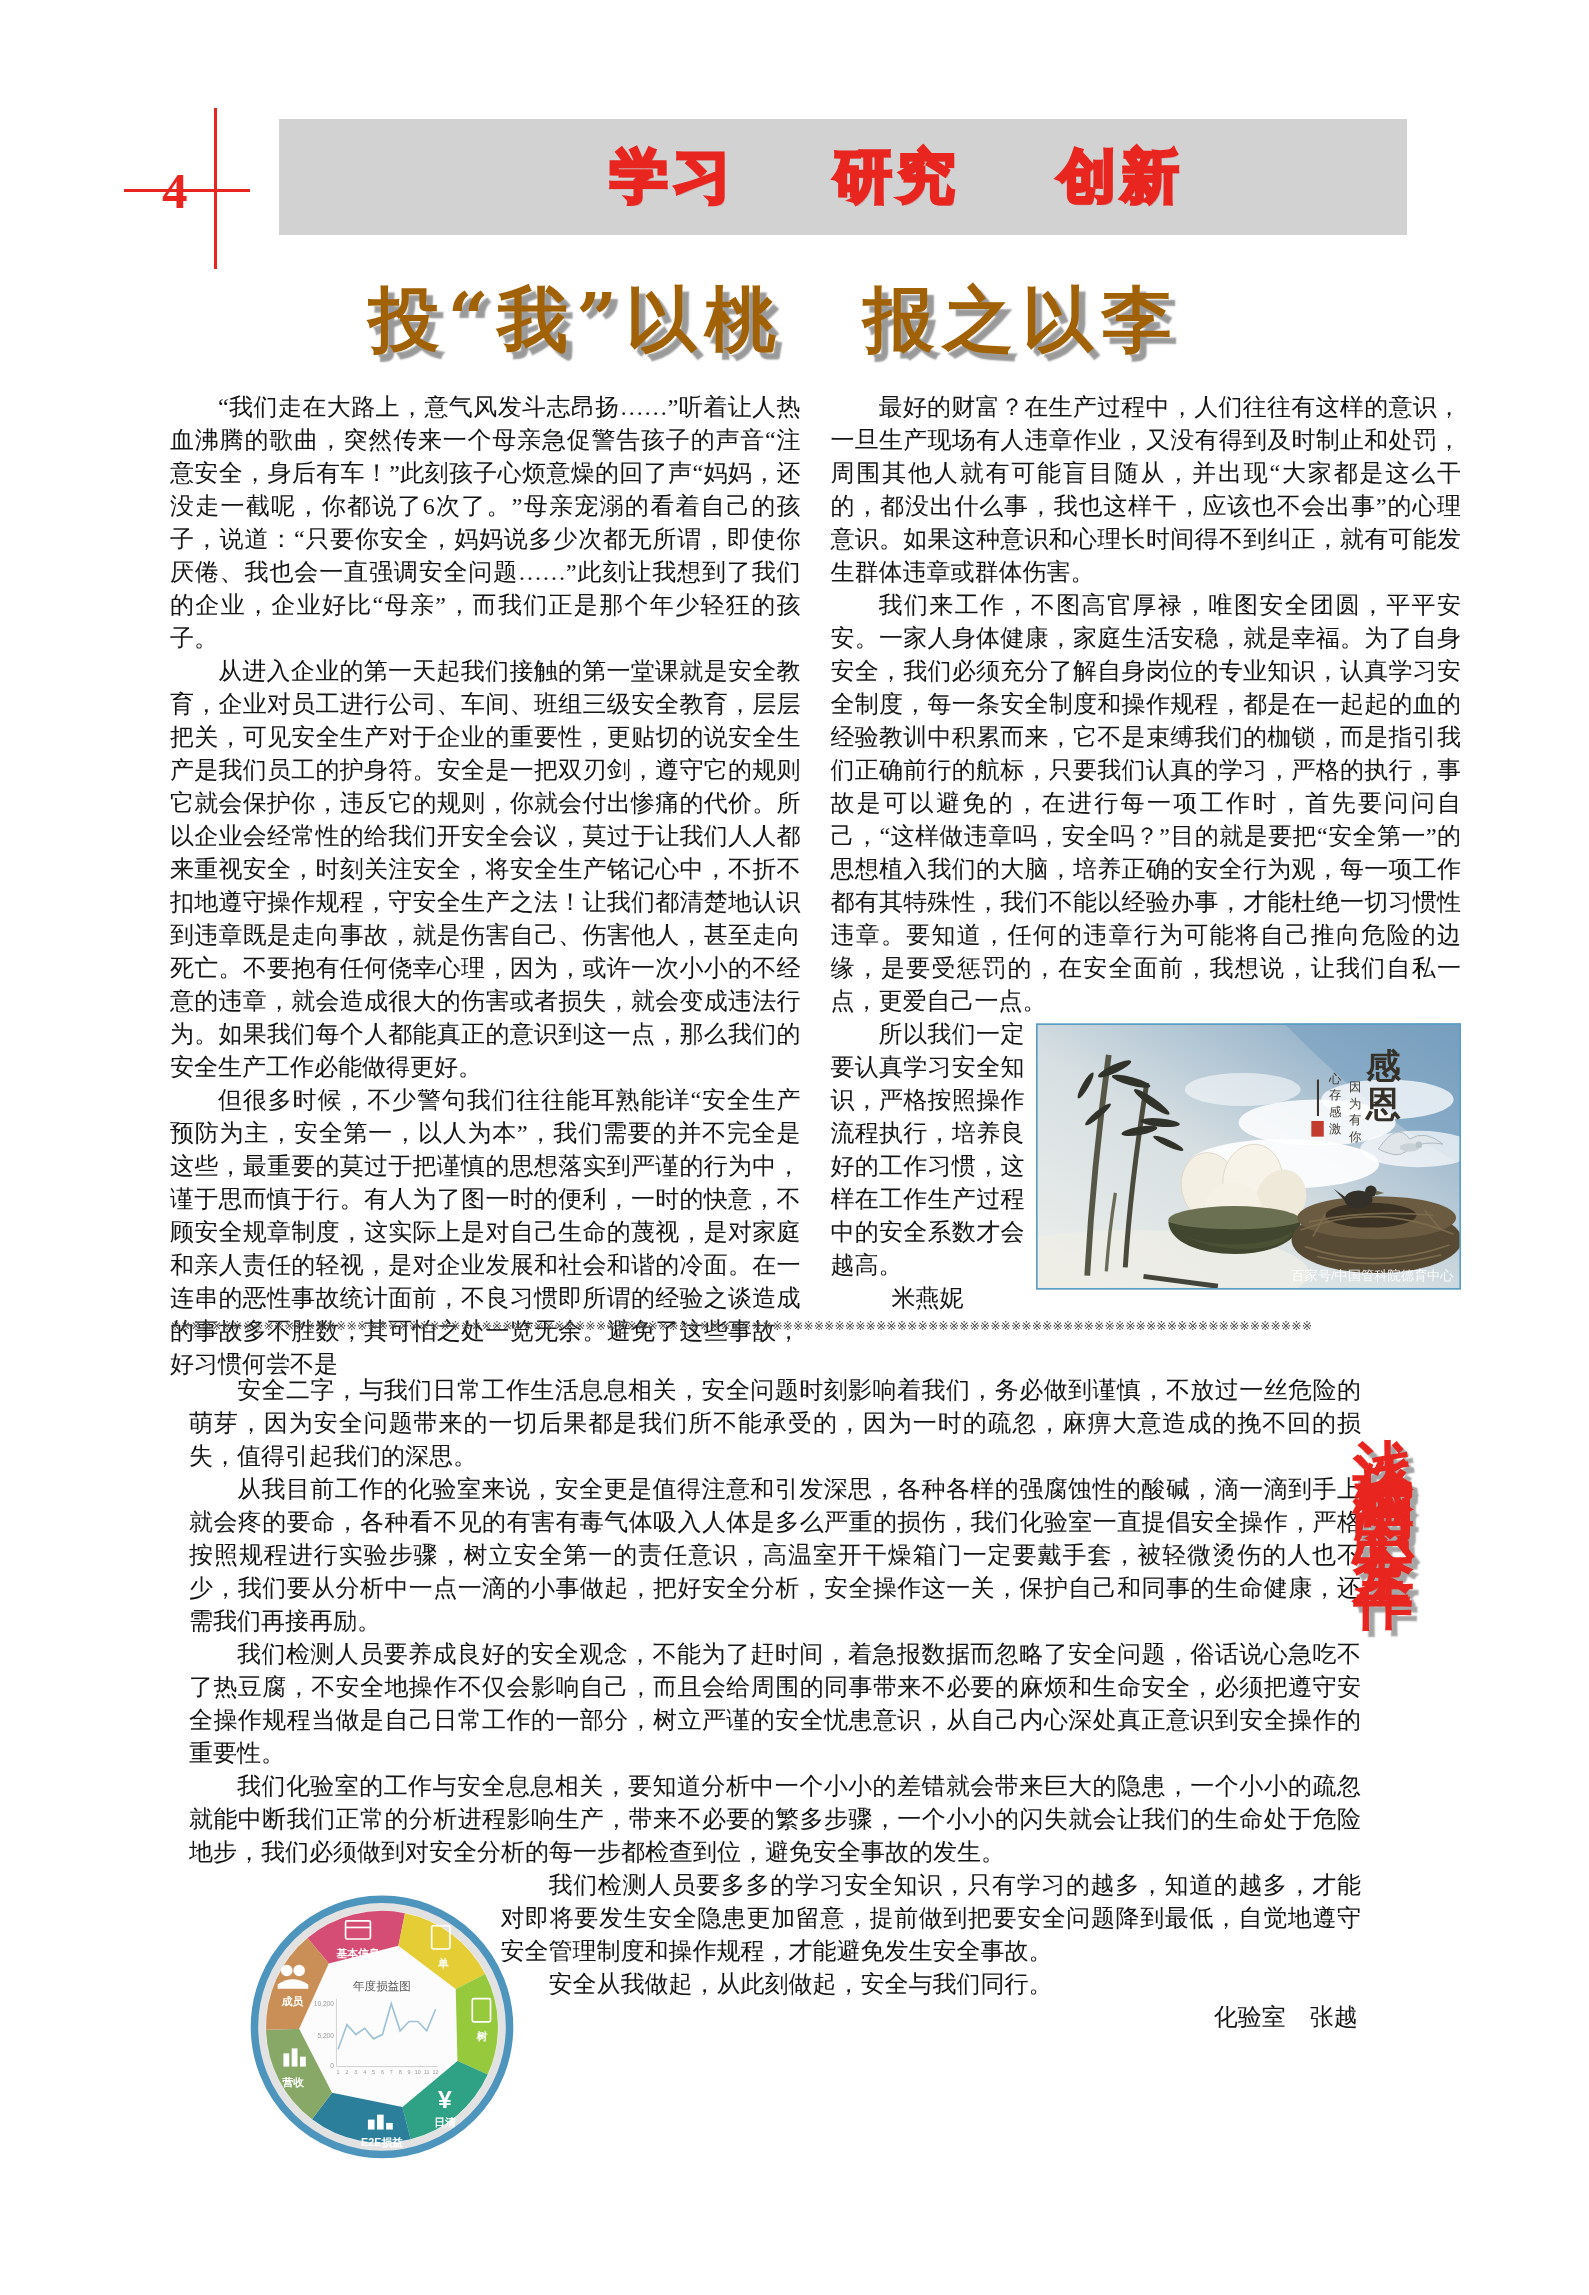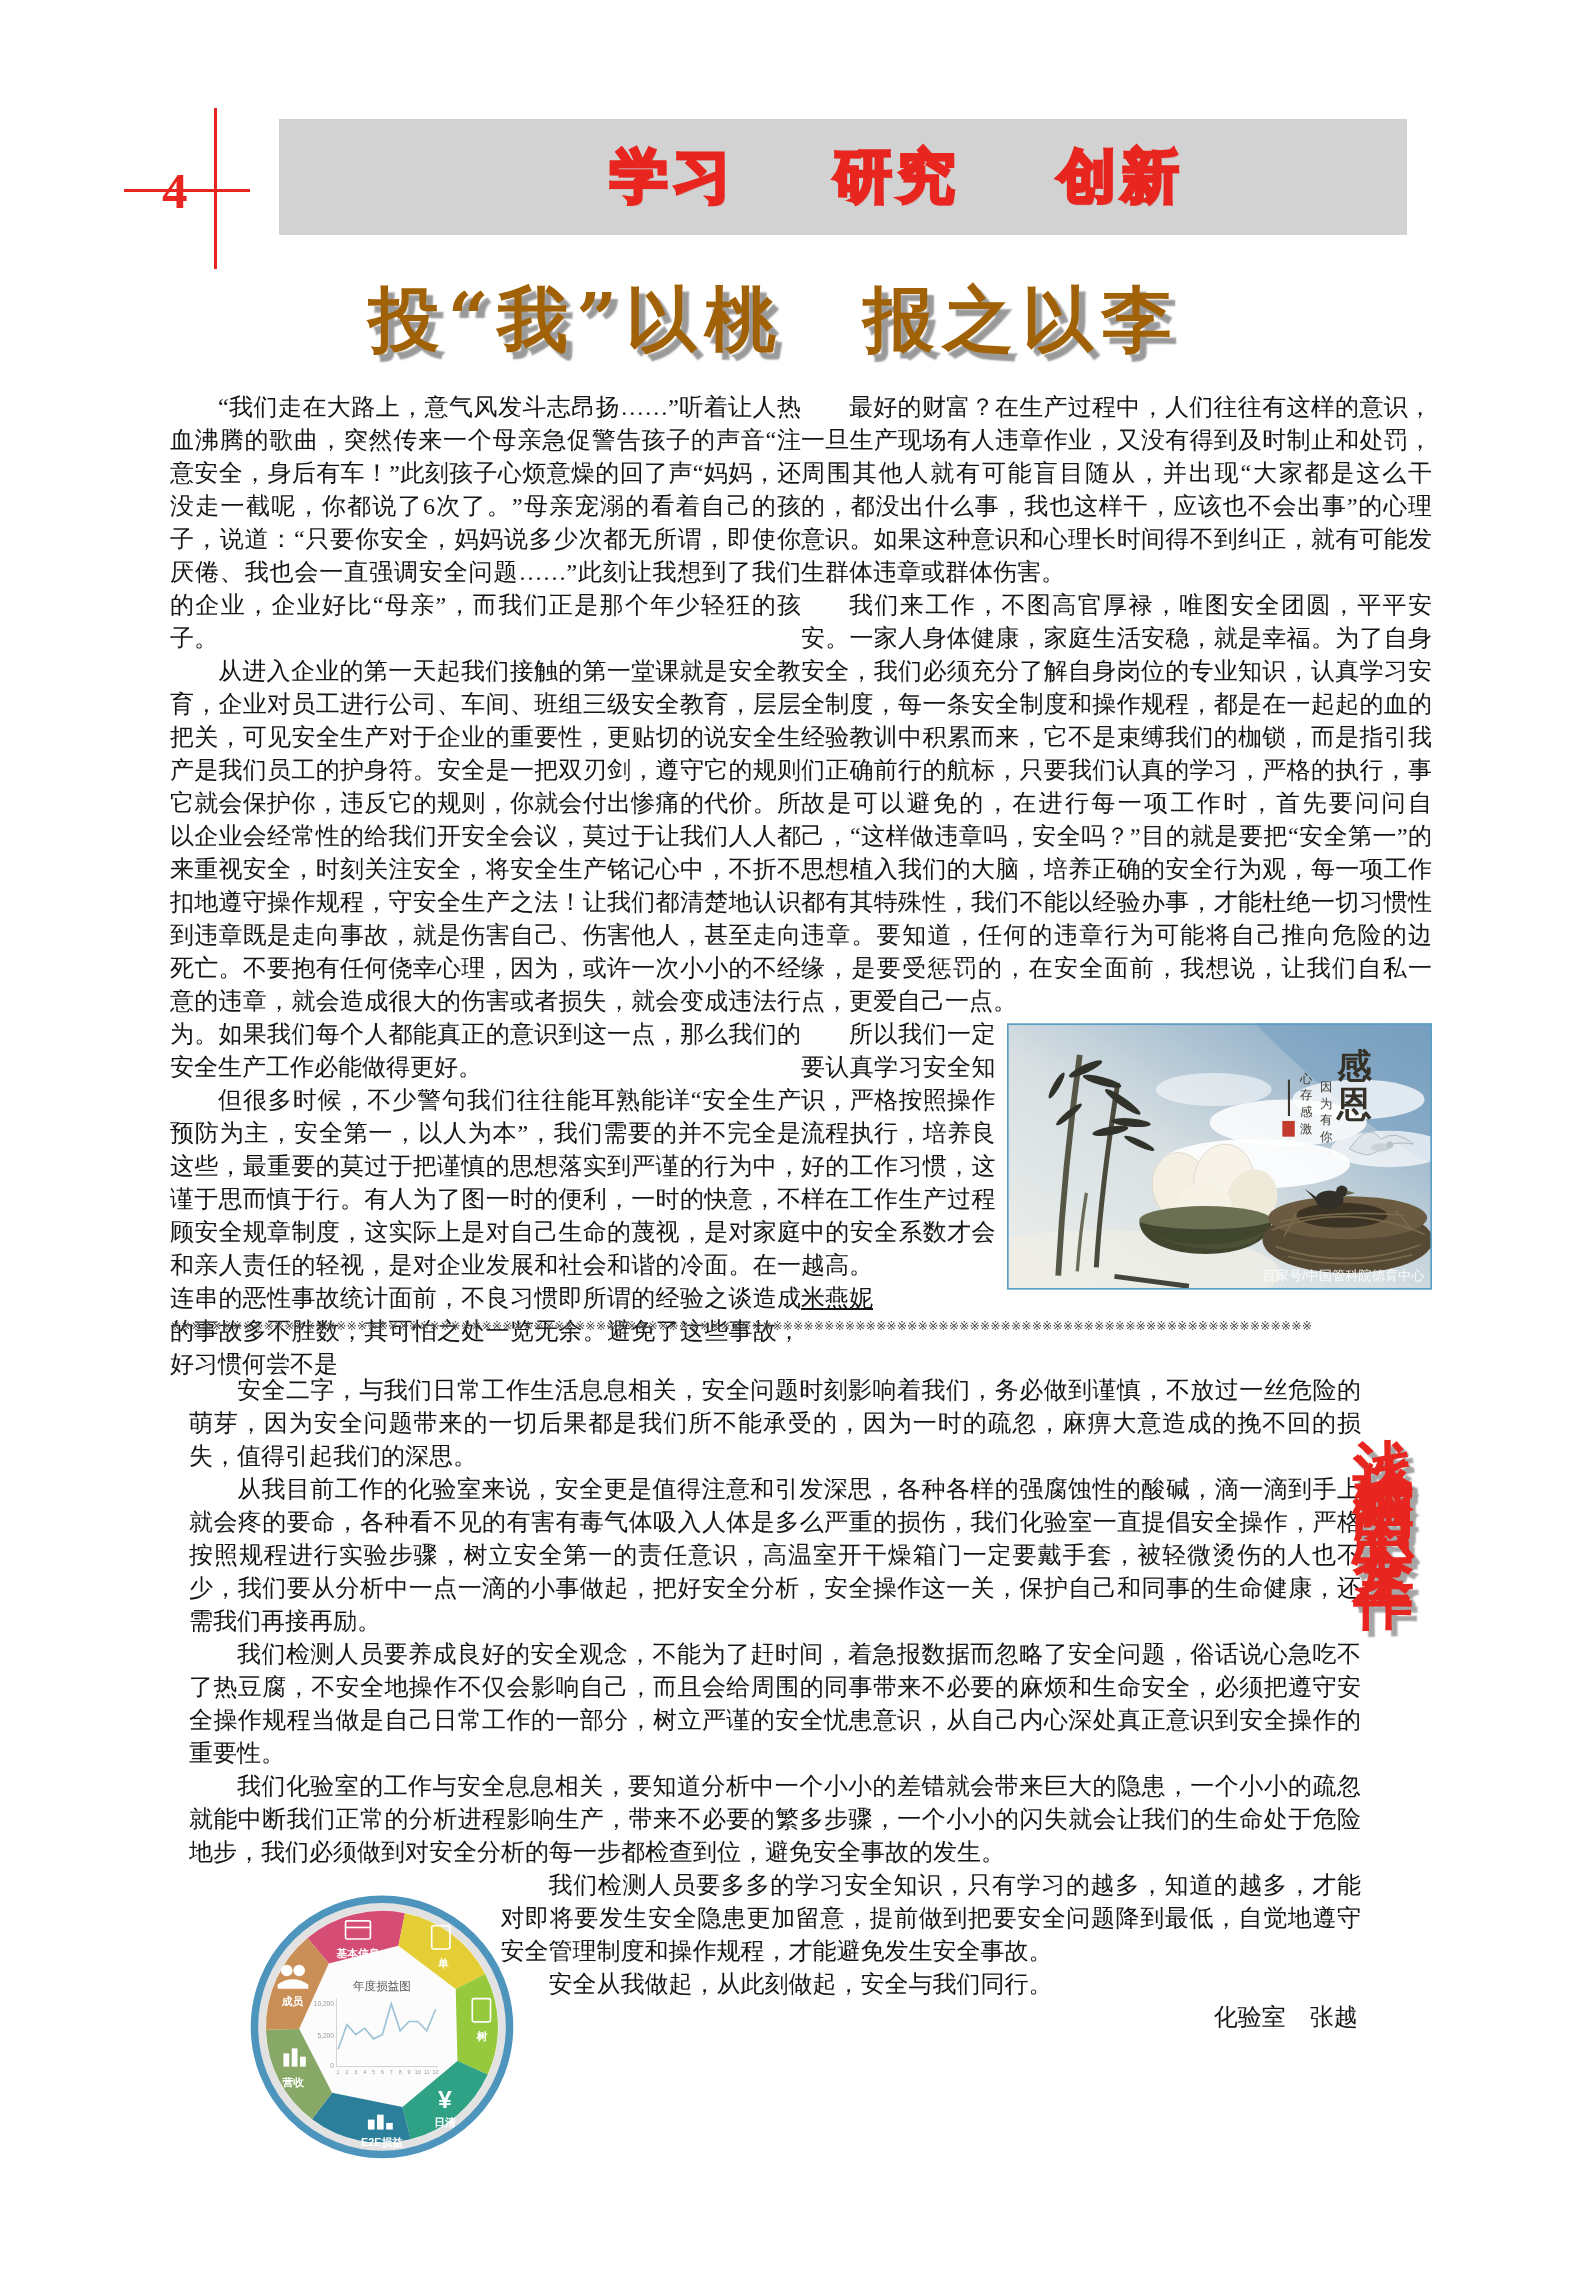--- a/index.html
+++ b/index.html
@@ -14,25 +14,25 @@
   .banner{position:absolute;left:279px;top:119px;width:1128px;height:116px;background:#d2d2d2;
           display:flex;align-items:center;gap:98px;padding-left:331px;box-sizing:border-box;}
   .banner-word{font-family:Liberation Serif, serif;font-weight:900;font-size:58px;
           color:#ffffff;-webkit-text-stroke:3.3px #e8251f;letter-spacing:5px;
           text-shadow:1.7px 1.7px 0 rgba(180,10,10,.25);}
   
   .main-title{position:absolute;left:170px;top:280px;width:1209px;margin:0;text-align:center;
           font-size:71px;font-weight:900;color:#a16207;letter-spacing:8.3px;line-height:1.1;
           text-shadow:6.6px 6.6px 1.7px #9a9a9a;font-family:"DejaVu Serif","Liberation Serif",serif;}
   
-  .article1{position:absolute;left:170px;top:391px;width:1291px;display:flex;}
+  .article1{position:absolute;left:170px;top:391px;width:1291px;display:flex;gap:30px;}
   .col{width:631px;font-size:24px;line-height:33px;text-align:justify;}
   .col p{margin:0;text-indent:2em;}
   .painting{float:right;width:425px;height:267px;margin:5px 0 25px 11.6px;}
-  .author1{text-align:left;text-indent:0 !important;padding-right:5px;text-decoration:underline;}
+  .author1{text-align:center;text-indent:0 !important;padding-right:5px;}
   
   .divider{position:absolute;left:170px;top:1318px;width:1293px;height:20px;overflow:hidden;
            white-space:nowrap;font-size:12.4px;letter-spacing:0px;color:#4a4a4a;
            font-family:"DejaVu Sans",sans-serif;}
   
   .article2{position:absolute;left:170px;top:1374px;width:1172px;font-size:24px;line-height:33px;
             text-align:justify;margin-left:19px;}
   .article2 p{margin:0;text-indent:2em;}
   .chart-float{float:left;width:290px;height:275px;margin:21.5px 21.5px 5px 0;}
   .author2{text-align:right;text-indent:0 !important;padding-right:3.3px;}

